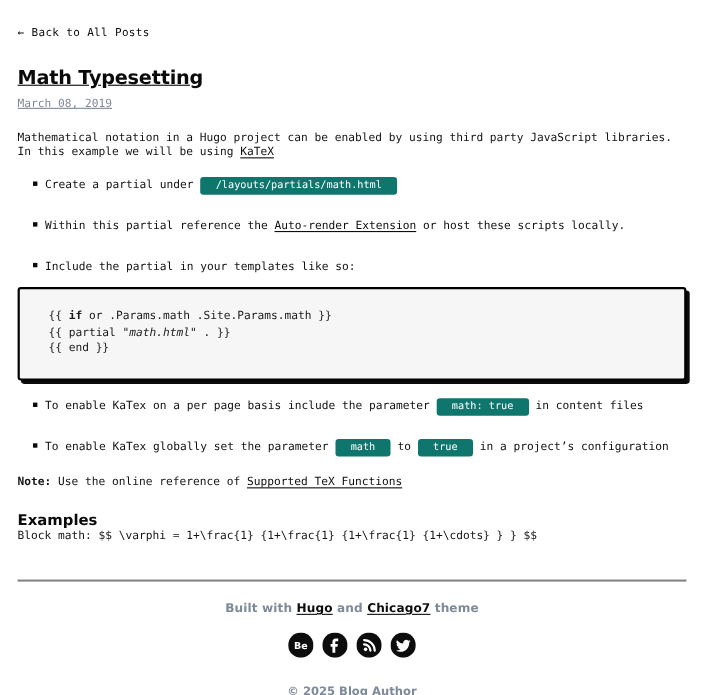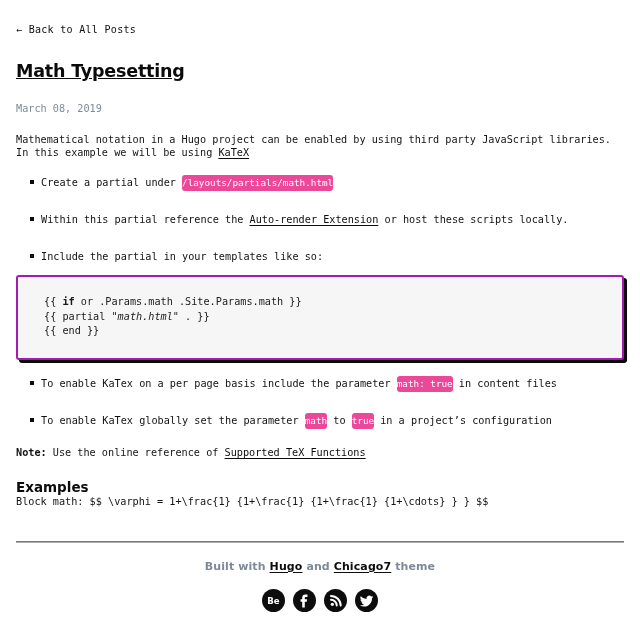--- a/index.html
+++ b/index.html
@@ -21,48 +21,48 @@
   }
 
   h1.post-title {
     font-family: "DejaVu Sans", "Liberation Sans", sans-serif;
     font-weight: 700; font-size: 17.5px; line-height: 19px;
     letter-spacing: -0.2px; color: #0b0b0b;
     margin-top: 25px;
     text-decoration: underline;
   }
   .post-date {
-    margin-top: 21px;
-    font-size: 10.2px; line-height: 13px; color: #7e8a99;
+    margin-top: 7px;
+    font-size: 10.2px; line-height: 13px; color: #7e8a99; text-decoration: underline;
   }
 
   p.body-text { font-size: 10.2px; line-height: 13px; color: #141414; }
   p.first { margin-top: 18px; }
 
   ul.plain { list-style: none; margin-top: 17px; }
   ul.plain li { font-size: 10.2px; line-height: 13px; margin-left: 14px; }
   ul.plain li + li { margin-top: 24px; }
   ul.plain li::before {
     content: ""; display: inline-block;
     width: 4px; height: 4px; background: #0b0b0b;
     margin-right: 7px; vertical-align: 2px;
   }
 
   code.badge {
-    background: #ec4899; color: #ffffff;
+    background: #0f766e; color: #ffffff;
     font-family: "DejaVu Sans Mono", monospace;
-    font-size: 9.3px; padding: 2px 0 3px; border-radius: 3px;
+    font-size: 9.3px; padding: 2px 14px 3px; border-radius: 3px;
     white-space: nowrap;
     text-align: right;
   }
 
   .code-block {
     margin-top: 12px;
     background: #f6f6f7;
-    border: 2px solid #a21caf;
+    border: 2px solid #000000;
     border-radius: 3px;
     box-shadow: 3px 3px 0 #0b0b0b;
     padding: 18px 26px 19px;
     font-size: 10.2px; line-height: 14.6px;
     color: #1a1a1a;
     white-space: pre;
   }
   .code-block .kw { font-weight: 700; }
   .code-block .str { font-style: italic; }
 

